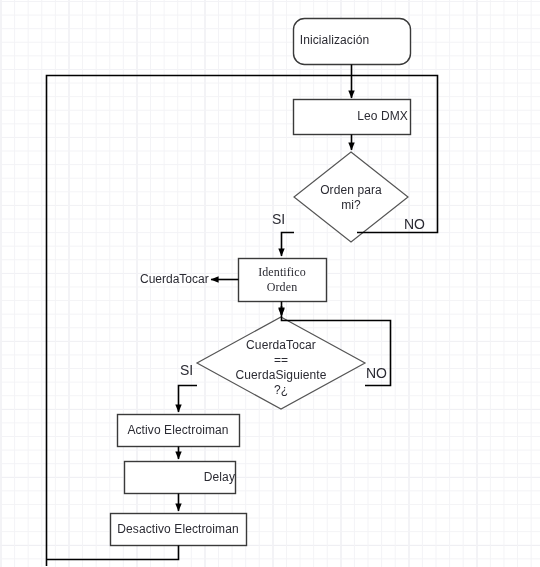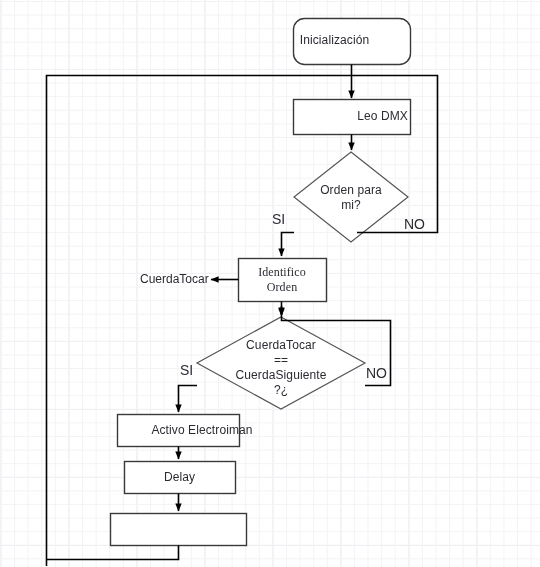--- a/index.html
+++ b/index.html
@@ -117,24 +117,25 @@
 mi?</div>
 
   <div class="node-text" style="left:238px; top:265px; width:88px;font-family:Liberation Serif, serif;">Identifico
 Orden</div>
 
   <div class="node-text" style="left:197px; top:338px; width:168px;">CuerdaTocar
 ==
 CuerdaSiguiente
 ?¿</div>
 
-  <div class="node-text" style="left:117px; top:423px; width:122px;padding-left:24px;">Activo Electroiman</div>
+  <div class="node-text" style="left:117px; top:423px; width:122px;">Activo Electroiman</div>
 
-  <div class="node-text" style="left:124px; top:470px; width:111px;">Delay</div>
+  <div class="node-text" style="left:124px; top:470px; width:111px;text-align:right;">Delay</div>
 
+  <div class="node-text" style="left:110px; top:522px; width:136px;">Desactivo Electroiman</div>
 
   <div class="edge-label" style="left:272px; top:212px;">SI</div>
 
   <div class="edge-label" style="left:404px; top:217px;">NO</div>
 
   <div class="edge-label" style="left:180px; top:363px;">SI</div>
 
   <div class="edge-label" style="left:366px; top:366px;">NO</div>
 
   <div class="var-label" style="left:140px; top:272px;">CuerdaTocar</div>

